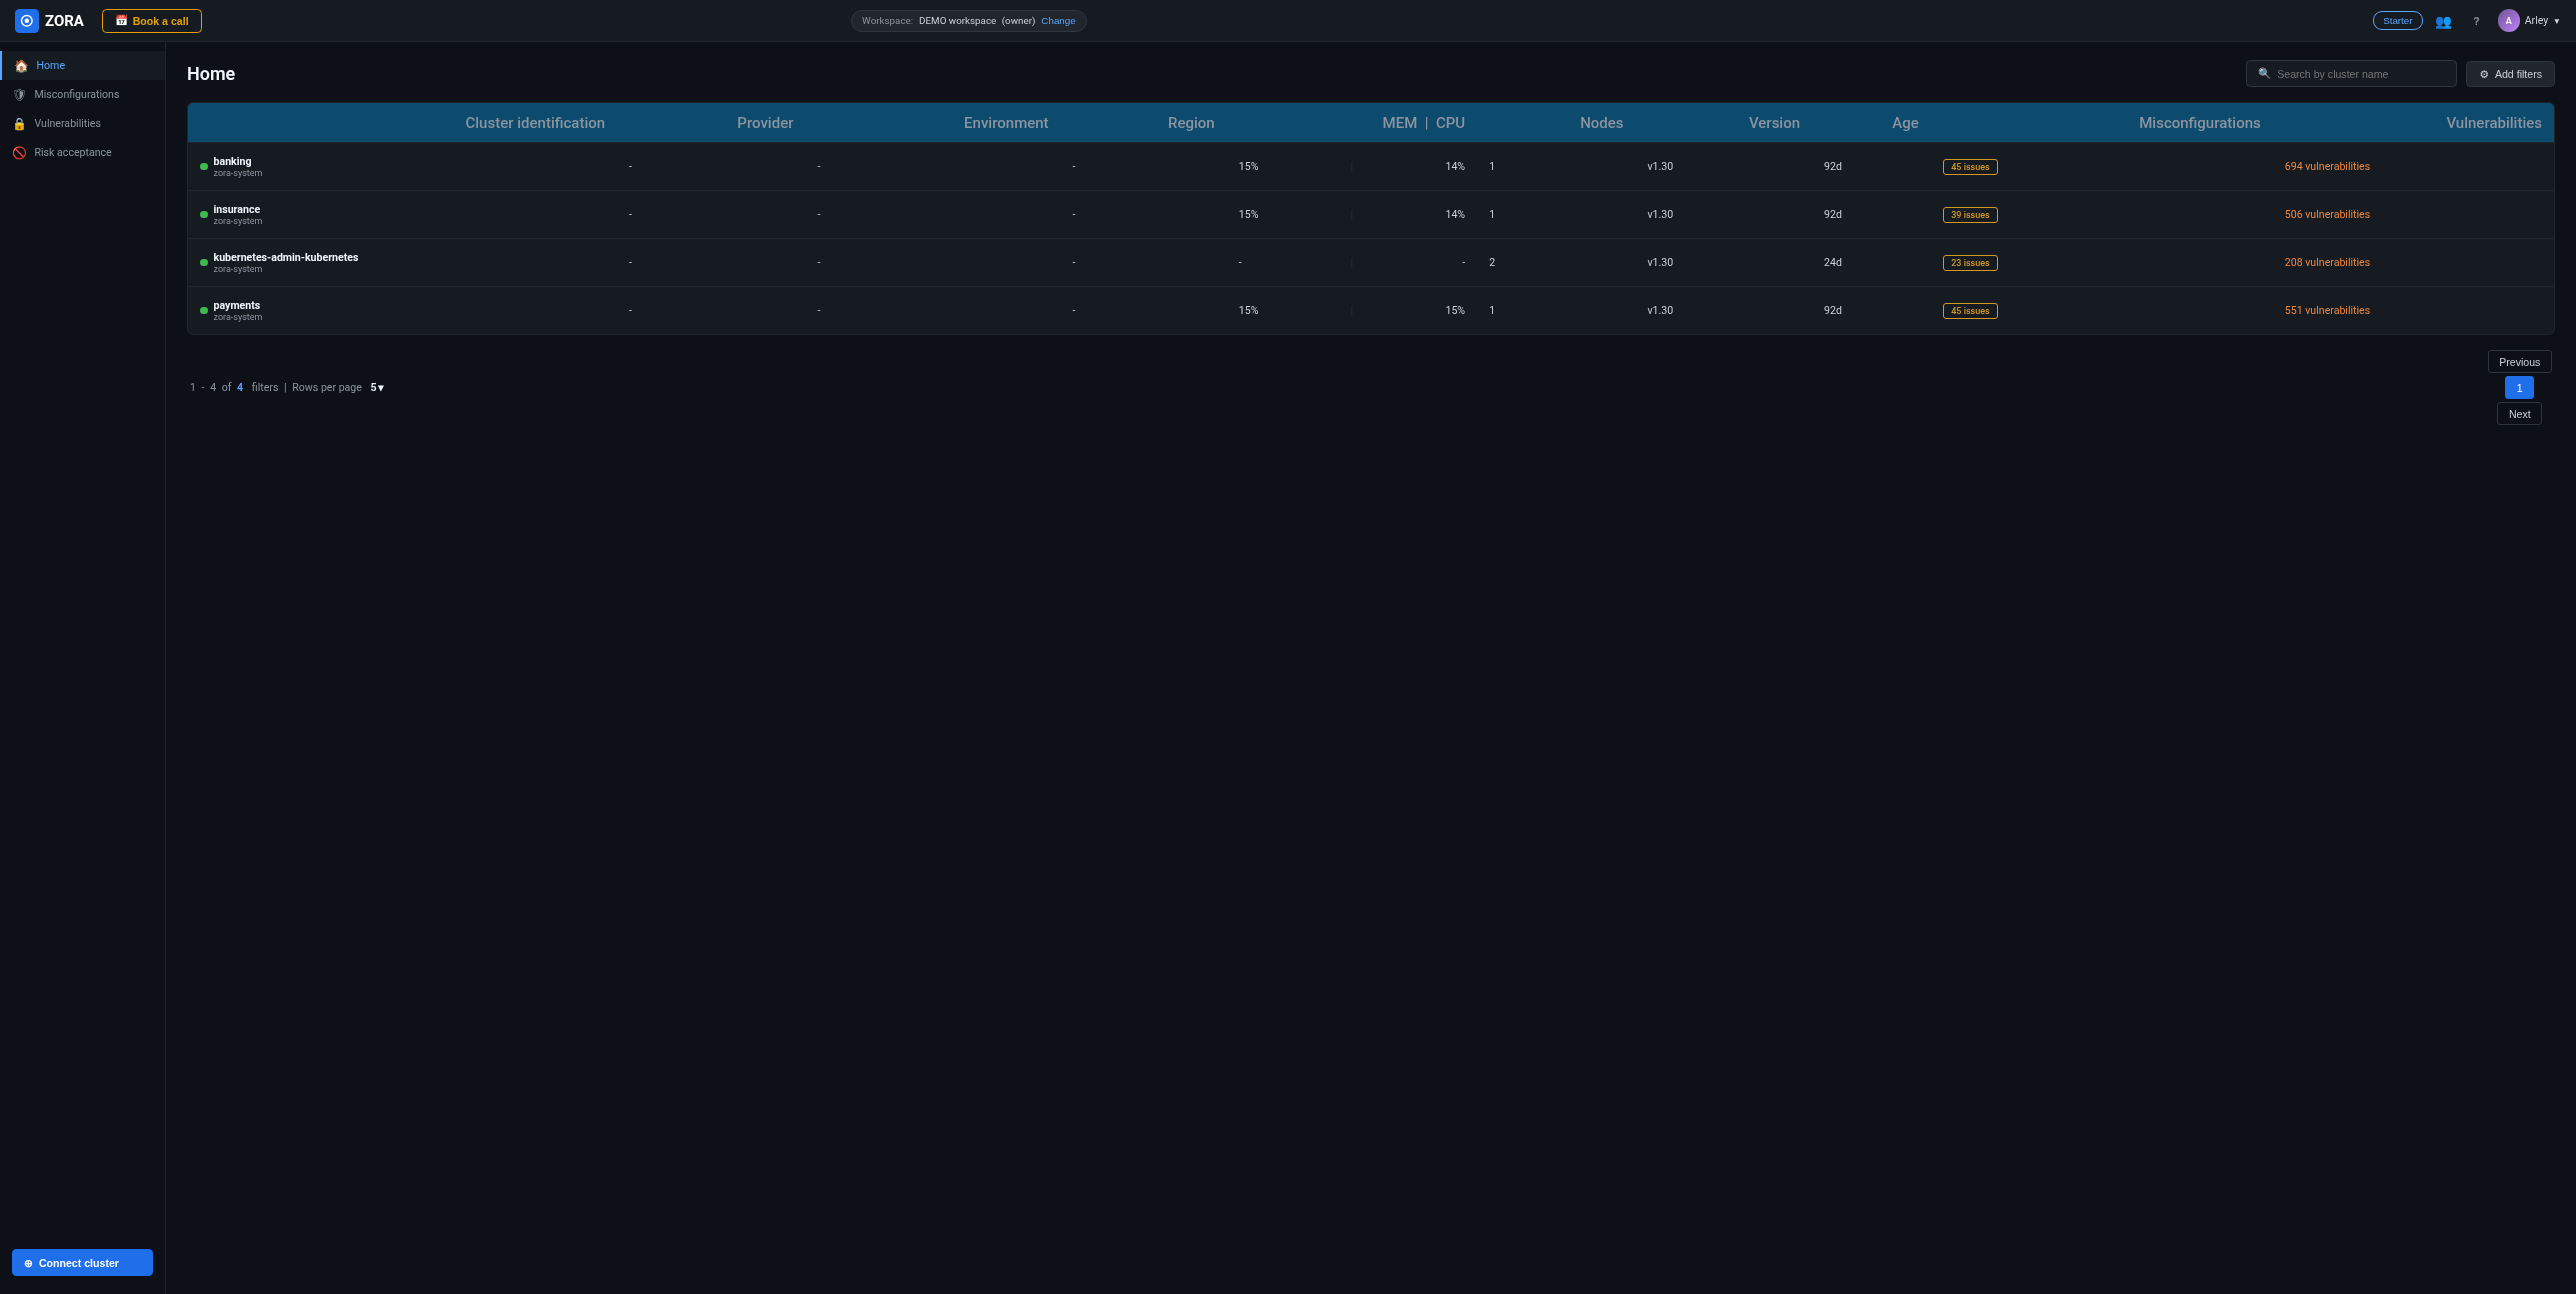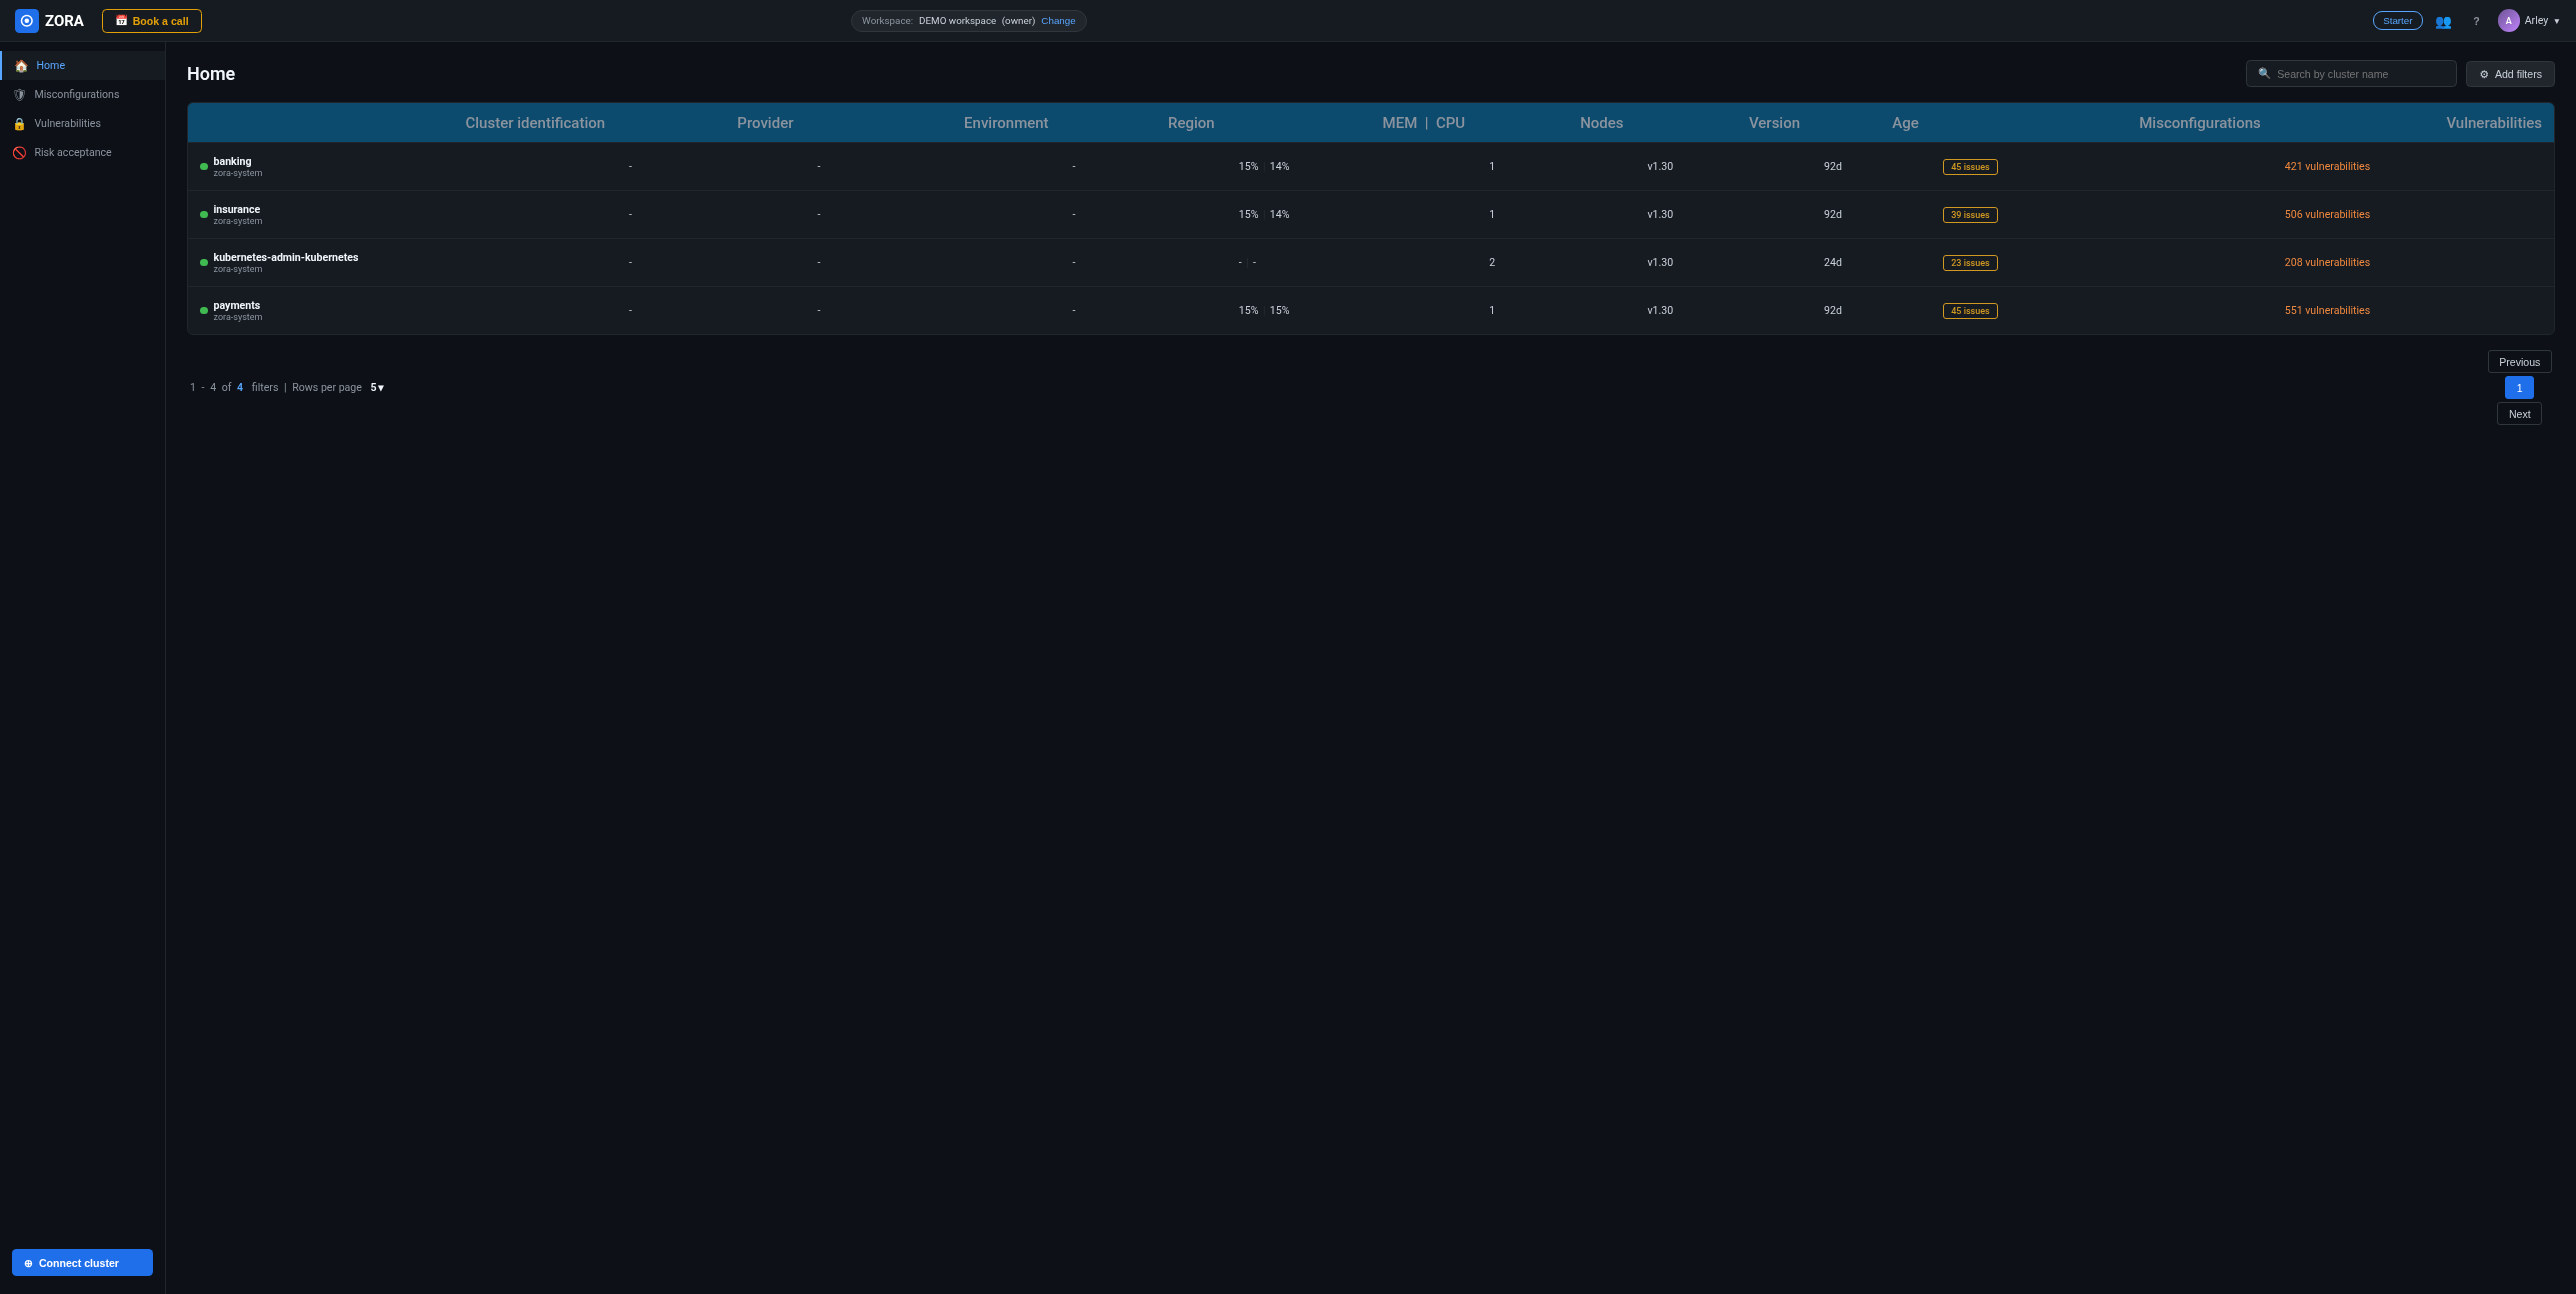--- a/index.html
+++ b/index.html
@@ -280,20 +280,21 @@
     }
     .cluster-cell {
       display: flex;
       align-items: center;
     }
     .cluster-info { display: flex; flex-direction: column; }
     .mem-cpu {
       display: flex;
       align-items: center;
       gap: 3px;
+      justify-content: space-between;
     }
     .mem-cpu-sep {
       color: #30363d;
       font-weight: 300;
       margin: 0 1.5px;
     }
     .issues-badge {
       background: transparent;
       border: 0.8px solid #d29922;
       color: #d29922;
@@ -478,21 +479,21 @@
                   <span>14%</span>
                 </div>
       </td>
       <td>1</td>
       <td>v1.30</td>
       <td>92d</td>
       <td>
         <span class="issues-badge">45 issues</span>
       </td>
       <td>
-        <a class="vuln-link">421 vulnerabilities</a>
+        <a class="vuln-link">694 vulnerabilities</a>
       </td>
     </tr>
             <tr>
       <td>
         <div class="cluster-cell">
           <span class="status-dot"></span>
           <div class="cluster-info">
             <span class="cluster-name">insurance</span>
             <span class="cluster-ns">zora-system</span>
           </div>

